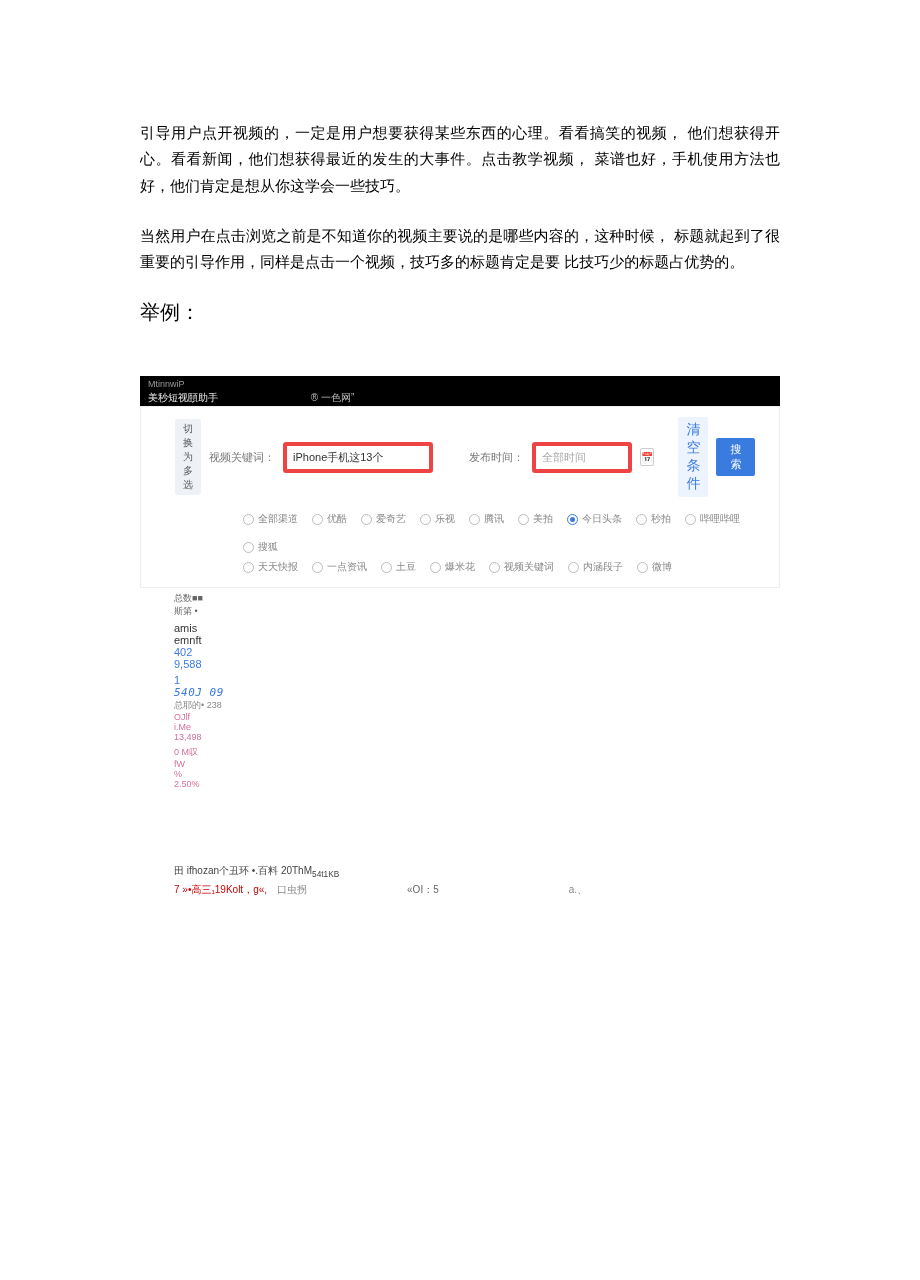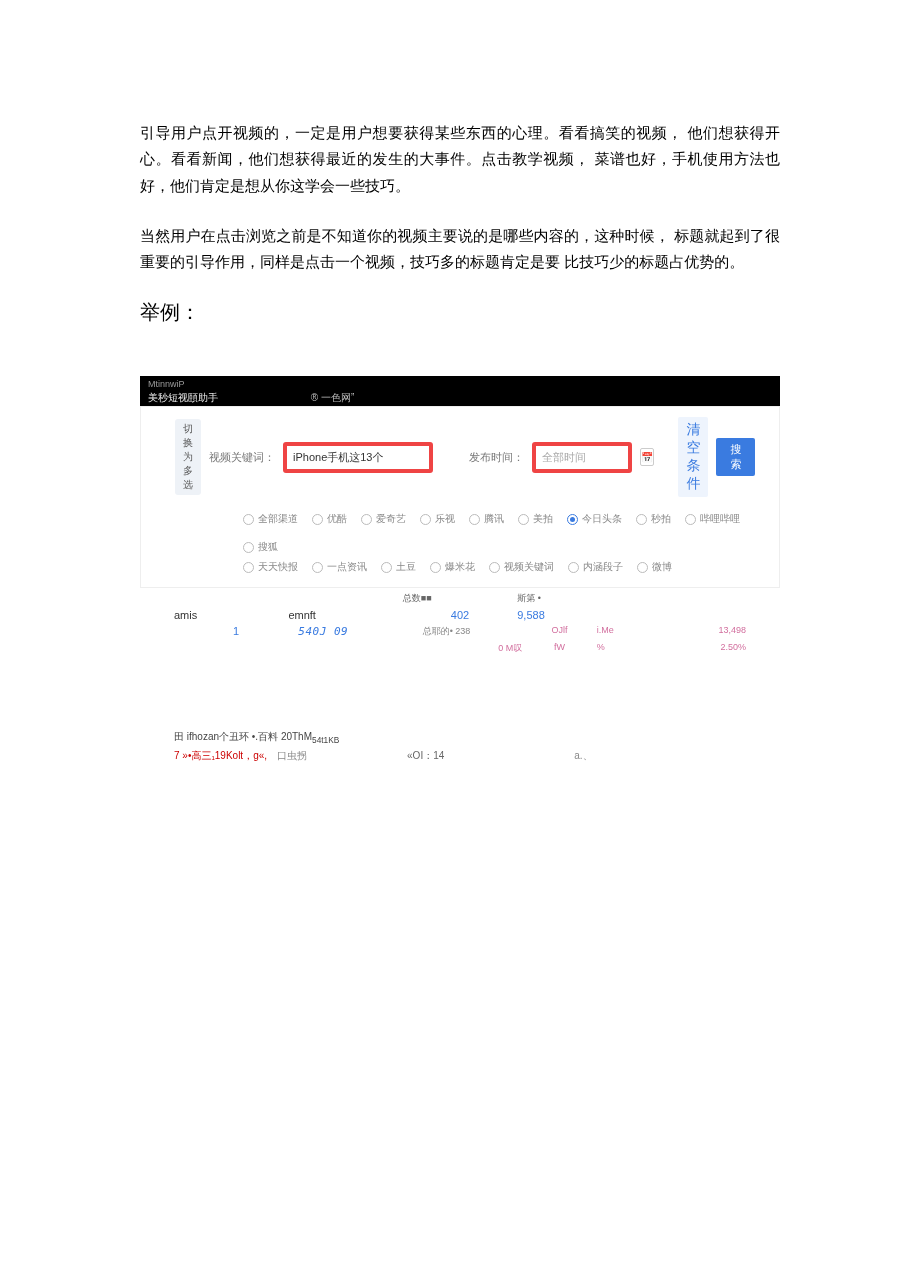--- a/index.html
+++ b/index.html
@@ -109,21 +109,21 @@
     background: #d2d6dc;
     color: #5b6270;
     font-size: 11px;
     display: flex;
     padding: 6px 34px;
     gap: 0;
   }
   .col { flex: 1; }
   .th-extra { font-size: 9px; color: #666; padding-left: 0; }
   .data-rows { padding: 2px 34px; font-size: 11px; color: #333; }
-  .drow { display: flex; align-items: flex-start; padding: 2px 0; }
+  .drow { display: flex; align-items: flex-start; padding: 2px 0; flex-direction: column; }
   .blue { color: #3a7be0; }
   .pink { color: #d26f9e; }
   .grey { color: #888; }
   .tiny { font-size: 9px; }
   .footer-bits {
     margin-top: 70px;
     font-size: 10px;
     color: #666;
     padding: 0 34px;
     line-height: 1.6;
@@ -272,18 +272,18 @@
     </div>
 
     <div class="footer-bits">
       <div class="footer-line1">
         <span>田 ifhozan个丑环 •.百料</span>
         <span>20ThM</span><sub>54t1KB</sub>
       </div>
       <div class="footer-line2">
         <span><span class="red-mark">7 »•高三₁19Kolt，g«,</span></span>
         <span class="grey">口虫拐</span>
-        <span style="margin-left:90px">«OI：14</span>
+        <span style="margin-left:90px">«OI：5</span>
         <span style="margin-left:120px" class="grey">a.、</span>
       </div>
     </div>
   </div>
 </div>
 
 </body></html>

